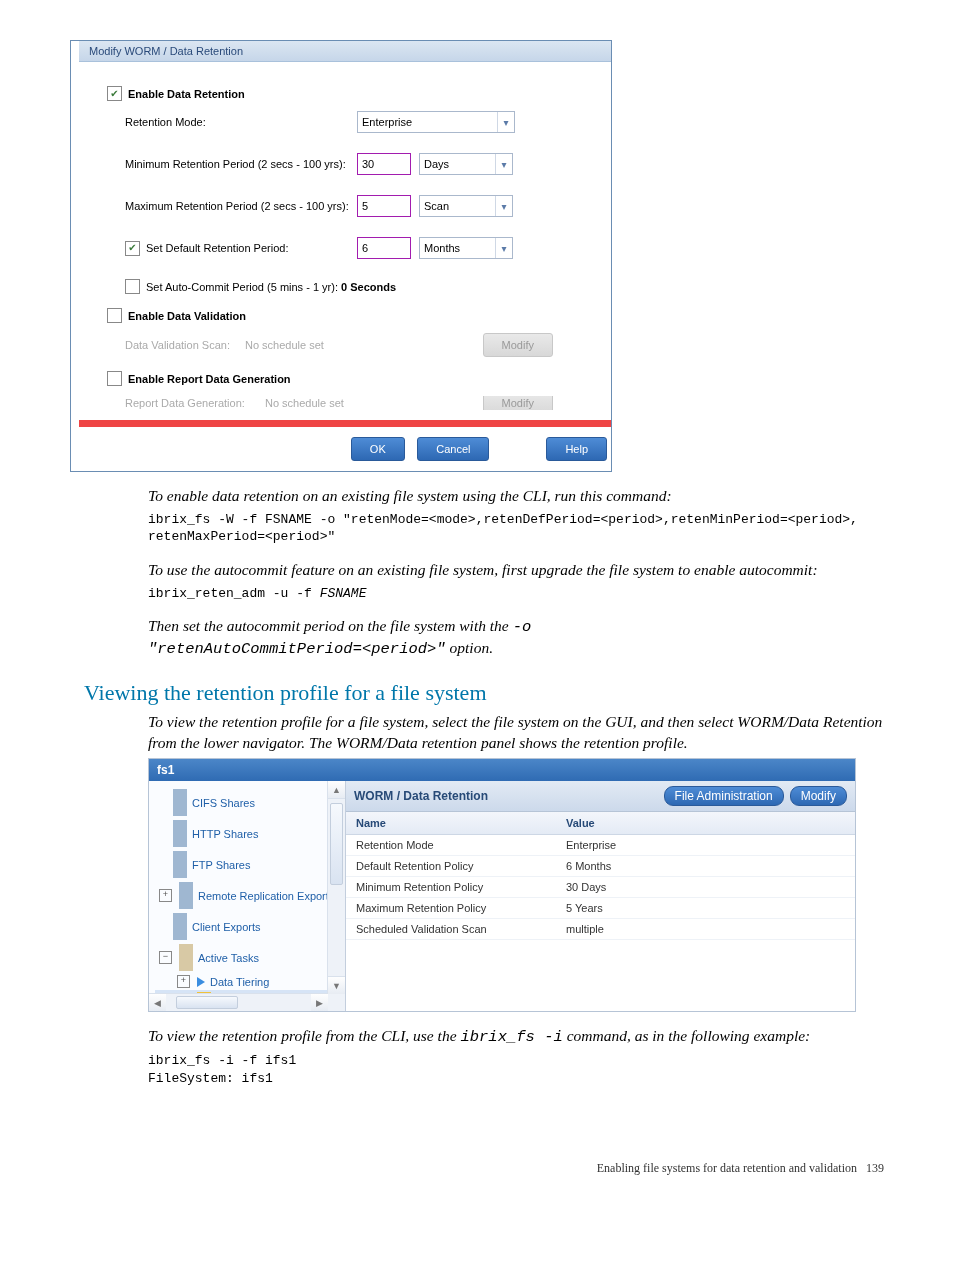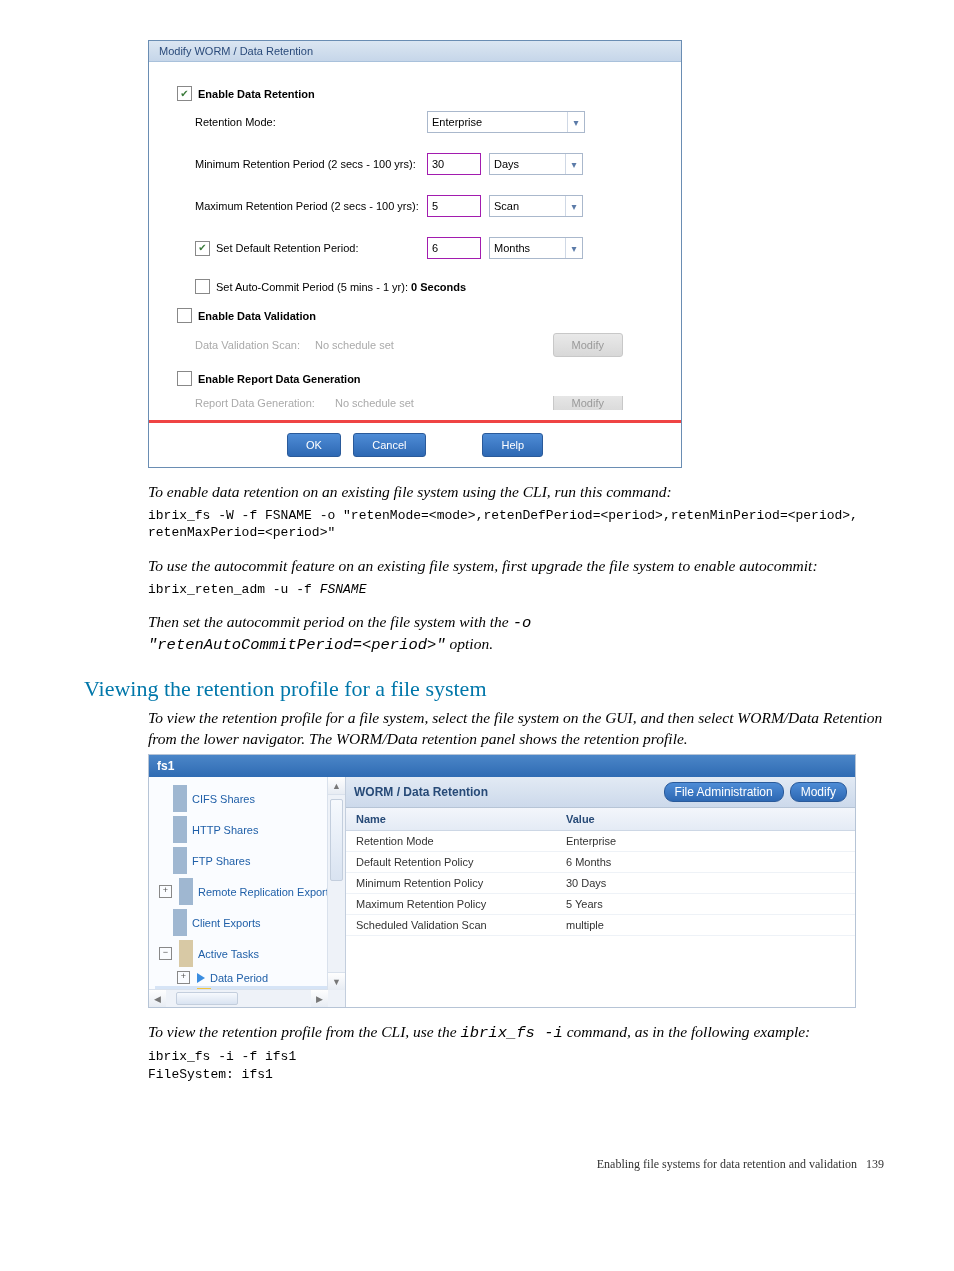--- a/index.html
+++ b/index.html
@@ -8,23 +8,23 @@
     font-family: Arial, Helvetica, sans-serif;
     background: #fff;
     color: #000;
     width: 954px;
   }
   .page {
     padding: 40px 70px 30px 70px;
   }
   .dialog {
     border: 1px solid #6a8db3;
-    margin-left: 78px;
     width: 532px;
     background: #fff;
+    padding-left: 8px;
   }
   .dialog-title {
     background: linear-gradient(#dbe6f2, #c6d6e9);
     color: #2a4a7a;
     font-size: 11px;
     padding: 4px 10px;
     border-bottom: 1px solid #a9c1db;
   }
   .dialog-body {
     padding: 18px 28px 10px 28px;
@@ -52,21 +52,21 @@
     display:inline-flex; align-items:center; justify-content:center;
     height:22px; padding:0 18px; font-size:11px; color:#fff;
     background: linear-gradient(#4e8cd6, #2d68b3);
     border:1px solid #2a5a9a; border-radius:3px; margin:0 4px;
   }
   .btn.disabled {
     background: linear-gradient(#e9e9e9, #d8d8d8);
     color:#9a9a9a; border-color:#c8c8c8;
   }
   .btn-bar {
-    text-align:center; padding:10px 0; border-top:3px solid #ef4444;
+    text-align:right; padding:10px 0; border-top:7px solid #ef4444;
   }
   .body-text { font-family: Georgia, 'Times New Roman', serif; font-size:15.5px; line-height:1.35; margin:14px 0 4px 78px;font-style:italic; }
   .body-text.tight { margin-top:4px; }
   .code-block { font-family: "Courier New", monospace; font-size:13px; white-space:pre; margin:4px 0 4px 78px; line-height:1.35; }
   .inline-code { font-family:"Courier New", monospace; }
   h2.section { font-family: Georgia, serif; font-weight:normal; color:#0077aa; font-size:22px; margin:20px 0 6px 14px; }
   .panel {
     border:1px solid #b6c4d6; margin-left:78px; width:706px; display:flex; flex-direction:column; font-size:11px;
   }
   .panel-head {
@@ -260,21 +260,21 @@
               <span>Client Exports</span>
             </div>
           <div class="nav-item">
               <span class="plusbox">−</span>
               <span class="nicon share" style="background:#d8c9a5;"></span>
               <span>Active Tasks</span>
             </div>
           <div class="nav-item sub">
               <span class="plusbox">+</span>
               <span class="nicon arrow"></span>
-              <span>Data Period</span>
+              <span>Data Tiering</span>
             </div>
           <div class="nav-item sub selected">
               <span class="plusbox">+</span>
               <span class="nicon worm"></span>
               <span>WORM / Data Retention</span>
             </div>
           <div class="nav-item sub">
               <span class="nicon proc"></span>
               <span>Remote Replication</span>
             </div>

